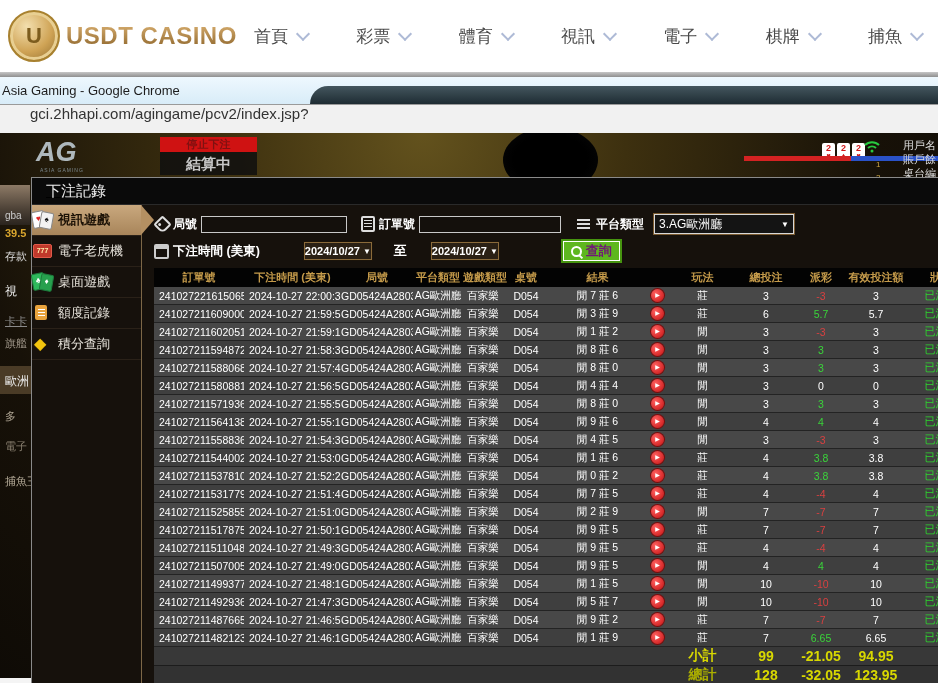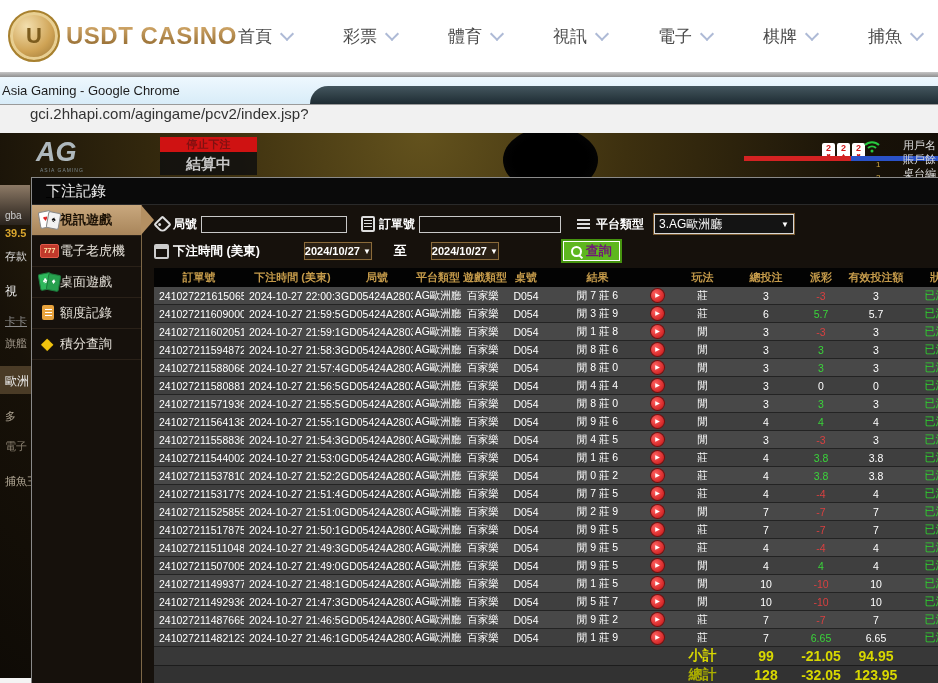--- a/index.html
+++ b/index.html
@@ -7,21 +7,21 @@
        font-family:"Liberation Sans","DejaVu Sans",sans-serif;}
   
   .site-header{position:absolute;left:0;top:0;width:938px;height:72px;background:#fff;}
   .logo{position:absolute;left:8px;top:10px;display:flex;align-items:center;}
   .logo-emblem{width:48px;height:48px;border-radius:50%;
      background:radial-gradient(circle at 35% 30%,#f3dfae,#cfa355 55%,#8d6a2c);
      border:2px solid #a8812f;box-shadow:inset 0 0 0 3px #e8cf92;
      display:flex;align-items:center;justify-content:center;color:#7c5c1e;font-weight:bold;font-size:22px;}
   .logo-text{margin-left:6px;font-size:24px;font-weight:bold;letter-spacing:.5px;
      background:linear-gradient(#dcb273,#8a6228);-webkit-background-clip:text;background-clip:text;color:transparent;}
-  .nav{position:absolute;left:238px;right:16px;top:0;height:72px;display:flex;align-items:center;justify-content:space-between;}
+  .nav{position:absolute;left:254px;right:16px;top:0;height:72px;display:flex;align-items:center;justify-content:space-between;}
   .nav-item{display:flex;align-items:center;color:#4a4a4a;font-size:17px;cursor:pointer;}
   .chev{width:8px;height:8px;border-right:2px solid #aebad6;border-bottom:2px solid #aebad6;
         transform:rotate(45deg);margin-left:10px;margin-top:-5px;}
   
   .chrome-band{position:absolute;left:0;top:72px;width:938px;height:5px;background:linear-gradient(#c6c6c6,#8f8f8f);}
   .chrome-titlebar{position:absolute;left:0;top:77px;width:938px;height:27px;
       background:linear-gradient(#eef8fe,#d8ecf8);border-bottom:1px solid #9a9a9a;}
   .chrome-title{position:absolute;left:2px;top:6px;font-size:13px;color:#1c1c1c;}
   .chrome-darkshape{position:absolute;left:310px;right:0;top:9px;height:18px;border-radius:24px 0 0 0;
       background:linear-gradient(#44565e,#1e2c33);}
@@ -54,21 +54,21 @@
   .strip-label{position:absolute;white-space:nowrap;}
   .strip-hl{position:absolute;left:0;top:233px;width:31px;height:28px;background:#4a3b26;}
   .white-strip{position:absolute;left:0;top:545px;width:141px;height:6px;background:#f4f4f4;}
   
   .modal{position:absolute;left:31px;top:44px;right:0;bottom:0;background:#16110c;
       border-top:1px solid #8a8a8a;border-left:1px solid #8a8a8a;z-index:5;}
   .modal-titlebar{height:26px;background:#0a0a0a;border-bottom:1px solid #2a2a2a;display:flex;align-items:center;text-decoration:underline;}
   .modal-title{color:#eee;font-size:15px;margin-left:14px;}
   .modal-body{display:flex;height:calc(100% - 27px);}
   .sidebar{width:110px;flex:none;border-right:1px solid #7d6747;box-sizing:border-box;}
-  .side-item{height:30px;display:flex;align-items:center;padding-left:7px;
+  .side-item{height:30px;display:flex;align-items:center;gap:5px;
       color:#e6e2da;font-size:13px;border-bottom:1px solid #2a2118;cursor:pointer;position:relative;}
   .side-item.active{background:linear-gradient(#c9a87e,#a8855a);color:#1c1206;font-weight:bold;z-index:2;}
   .side-item.active::after{content:"";position:absolute;right:-13px;top:0;
       border-top:15px solid transparent;border-bottom:15px solid transparent;border-left:13px solid #b49062;}
   
   .si{width:21px;height:18px;position:relative;display:inline-block;flex:none;}
   .cards-icon::before{content:"♥";position:absolute;left:0;top:0;width:11px;height:15px;background:#fff;
       color:#d22;font-size:8px;line-height:14px;text-align:center;border-radius:2px;transform:rotate(-10deg);border:1px solid #888;}
   .cards-icon::after{content:"♠";position:absolute;left:8px;top:1px;width:11px;height:15px;background:#f2f2f2;
       color:#111;font-size:8px;line-height:14px;text-align:center;border-radius:2px;transform:rotate(10deg);border:1px solid #888;}
@@ -342,21 +342,21 @@
                 <td>5.7</td>
                 <td class="status">已派彩</td>
               </tr>
               <tr class="odd">
                 <td class="td-l">241027211602051</td>
                 <td class="td-l">2024-10-27 21:59:15</td>
                 <td>GD05424A2803J</td>
                 <td>AG歐洲廳</td>
                 <td>百家樂</td>
                 <td>D054</td>
-                <td>閒 1 莊 8</td>
+                <td>閒 1 莊 2</td>
                 <td><span class="replay"></span></td>
                 <td>閒</td>
                 <td>3</td>
                 <td class="neg">-3</td>
                 <td>3</td>
                 <td class="status">已派彩</td>
               </tr>
               <tr class="even">
                 <td class="td-l">241027211594872</td>
                 <td class="td-l">2024-10-27 21:58:30</td>

